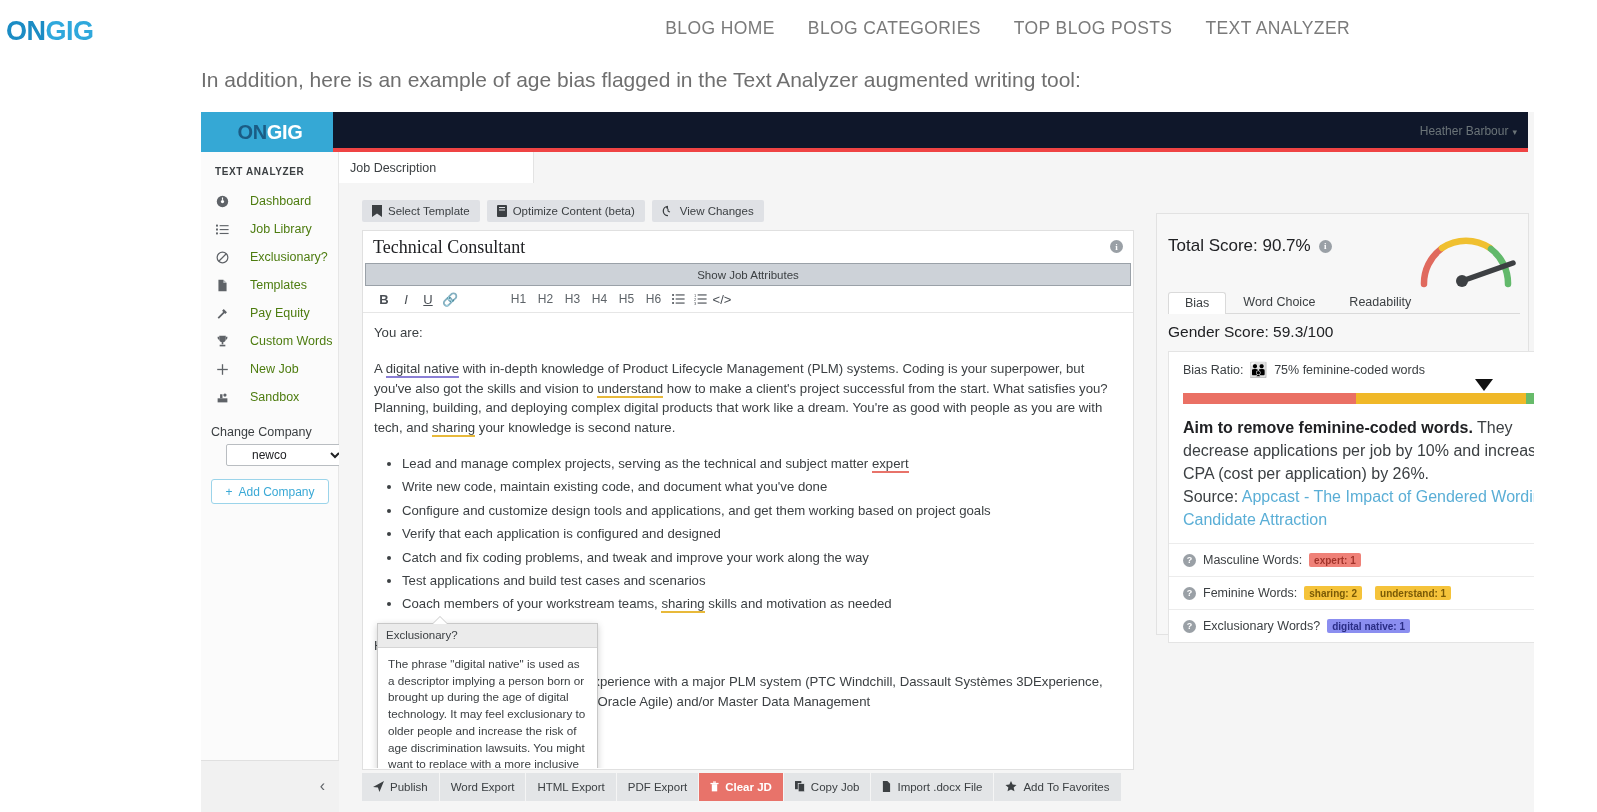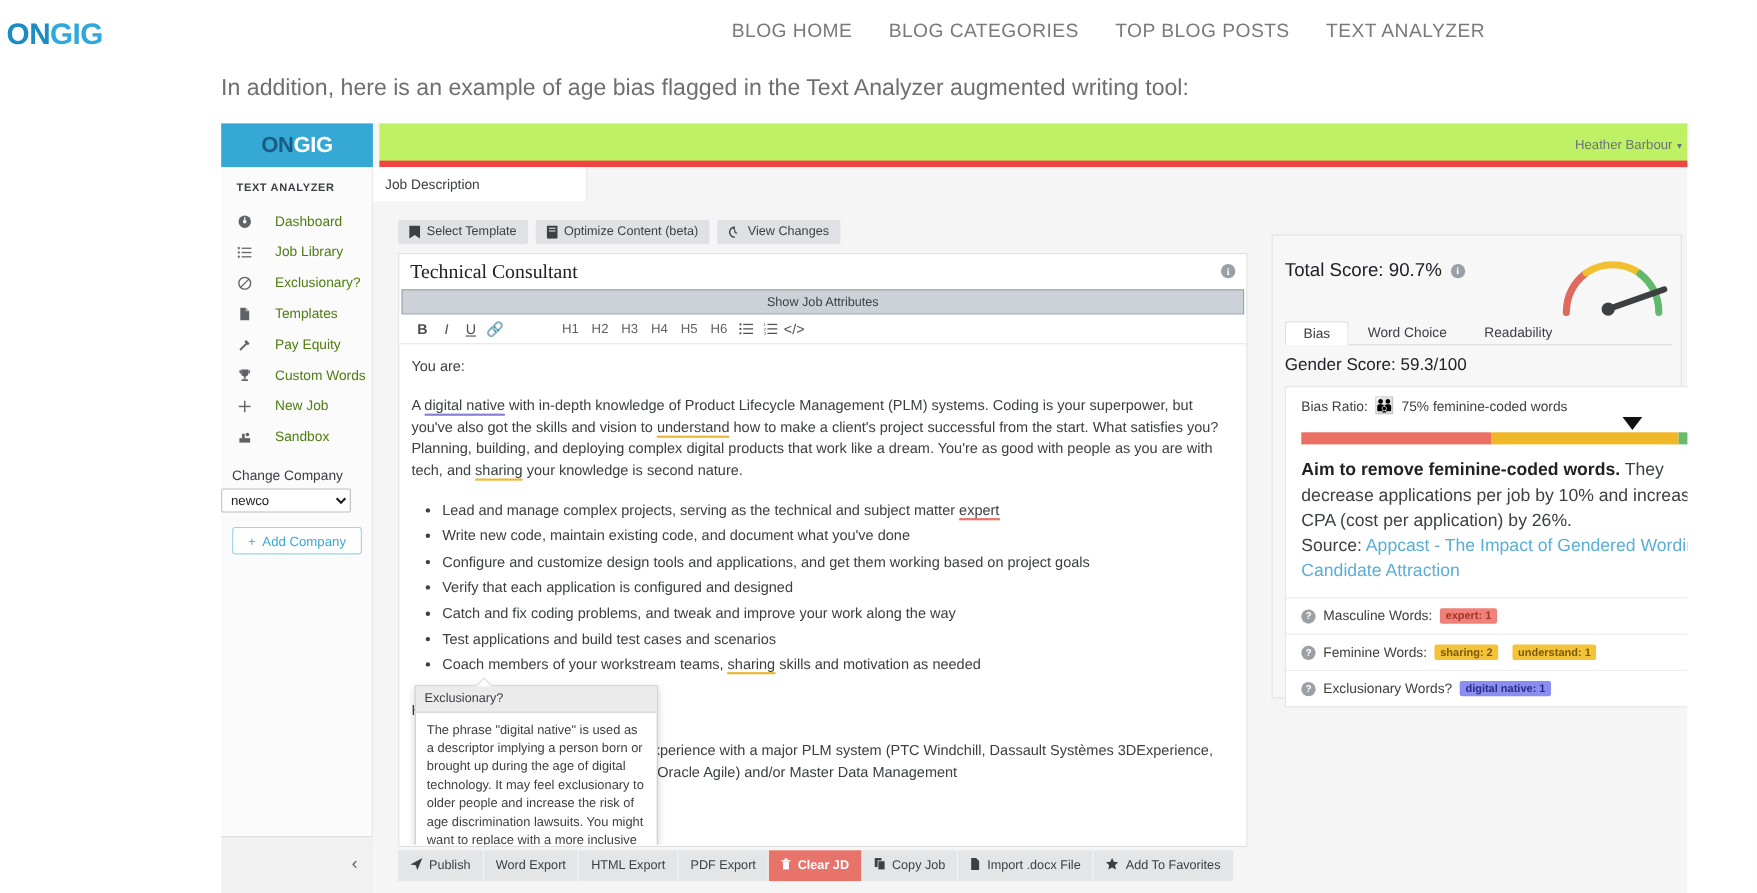--- a/index.html
+++ b/index.html
@@ -57,22 +57,22 @@
   
   .app-logo {
     position: absolute; left: 0; top: 0; width: 138px; height: 40px;
     background: #35a8d5; color: #fff;
     display: flex; align-items: center; justify-content: center;
     font-size: 20px; font-weight: 700; letter-spacing: -0.3px;
   }
   .app-logo .g1 { color:#1b5c84; }
   .app-logo .g2 { color:#ffffff; }
   .app-topbar {
-    position: absolute; left: 144px; top: 0; width: 1195px; height: 40px;
-    background: #bef264; border-bottom: 6px solid #ef4444;
+    position: absolute; left: 132px; top: 0; width: 1195px; height: 40px;
+    background: #0f172a; border-bottom: 4px solid #ef4444;
   }
   .user-menu {
     position: absolute; right: 11px; top: 12px;
     font-size: 12px; color: #6b7478;
   }
   .caret-dn { display:inline-block; margin-left:4px; font-size:9px; }
 
   
   .sidebar {
     position: absolute; left: 0; top: 40px; width: 138px; height: 620px;
@@ -90,24 +90,24 @@
   .nav-item .ic {
     width: 14px; height: 14px; display: inline-flex;
     align-items: center; justify-content: center; color: #5f6368;
     flex: 0 0 14px;
   }
   .nav-item .ic svg { display:block; }
   .change-company {
     margin: 14px 0 5px 10px; font-size: 12.5px; color: #3c4043;
   }
   .company-select {
-    margin-left: 0; width: 118px; height: 22px;
+    margin-left: 25px; width: 118px; height: 22px;
     font-size: 12px; font-family: "Liberation Sans", sans-serif;
     border: 1px solid #b9bdc1; border-radius: 2px; background: #fff;
-    color: #202124; padding-left: 4px;
+    color: #202124; padding-left: 21px;
   }
   .add-company {
     margin: 13px 0 0 10px; width: 118px; height: 25px;
     border: 1px solid #9bd4ea; border-radius: 3px; background: #fff;
     color: #3aa9d6; font-size: 12px; display: flex;
     align-items: center; justify-content: center; gap: 6px; cursor: pointer;
     font-family: "Liberation Sans", sans-serif;
   }
   .sidebar-footer {
     position: absolute; left: 0; top: 648px; width: 138px; height: 52px;

